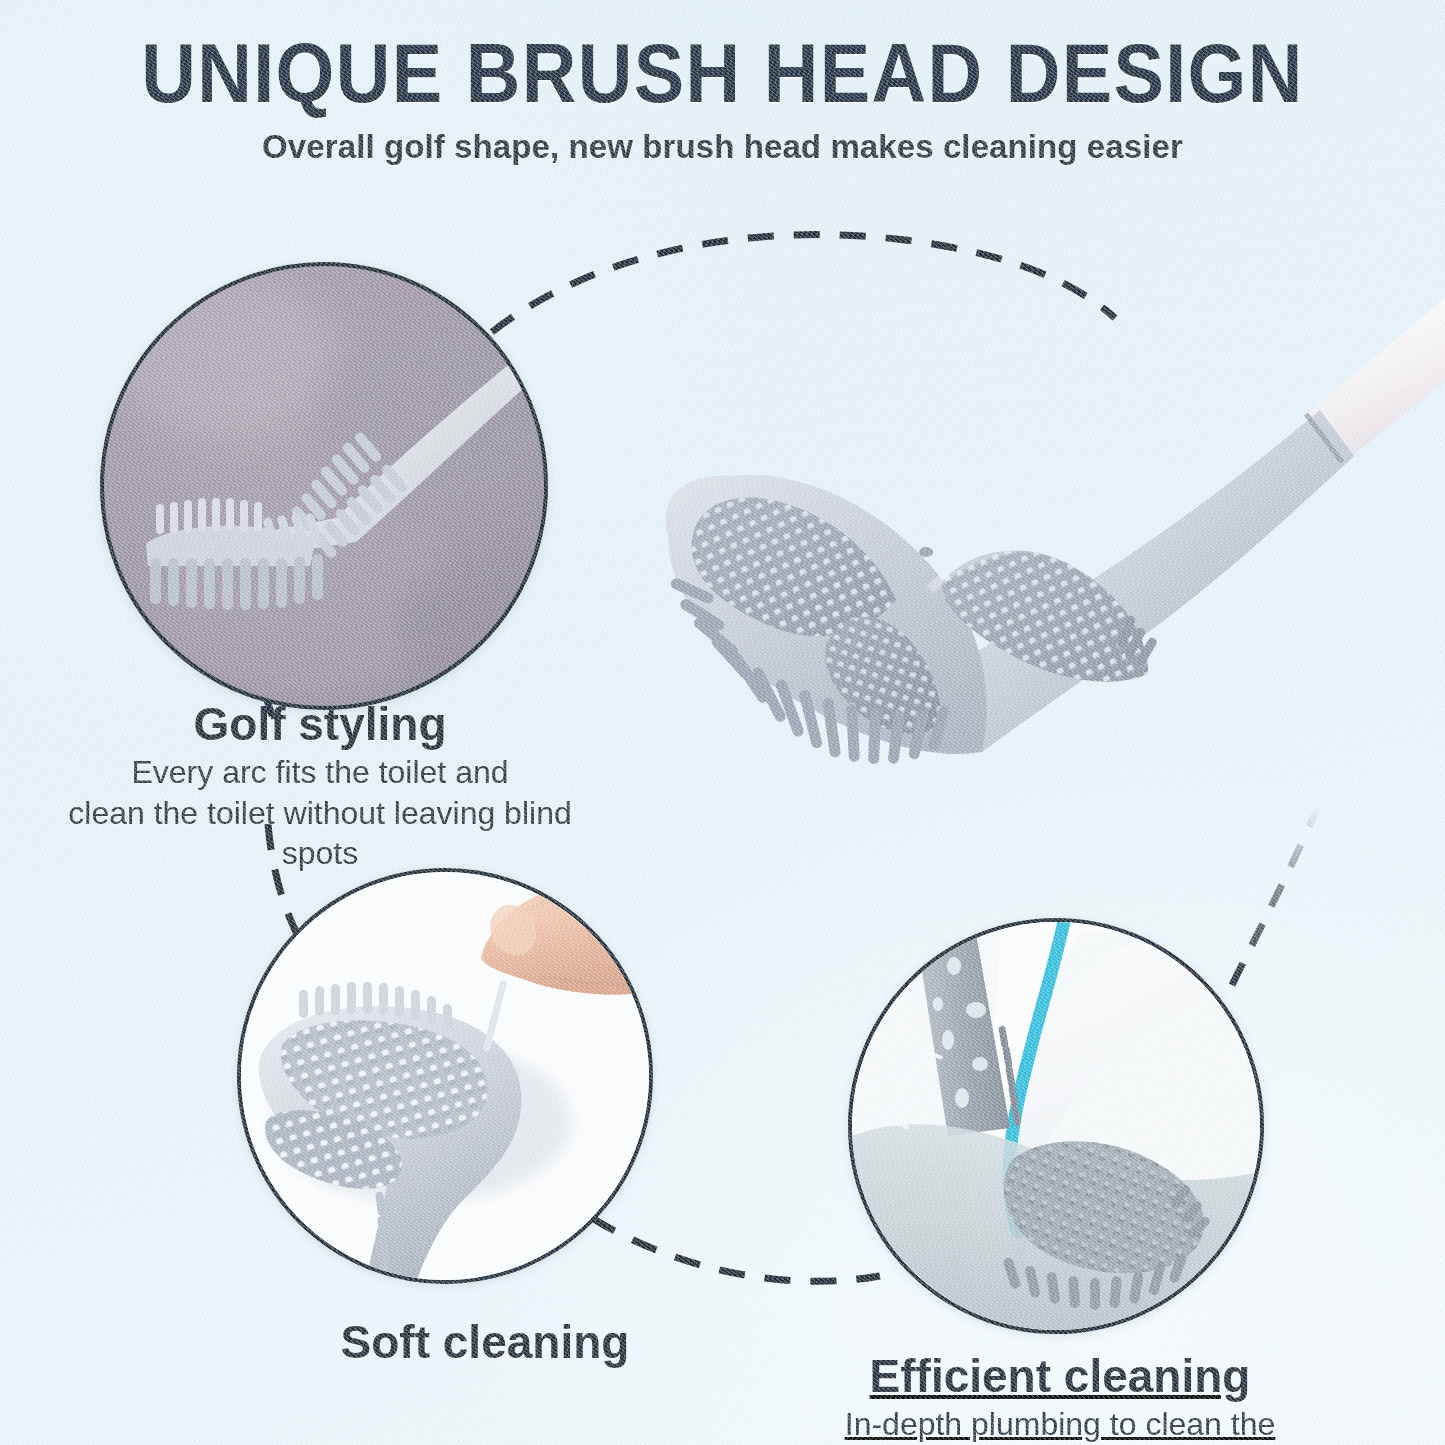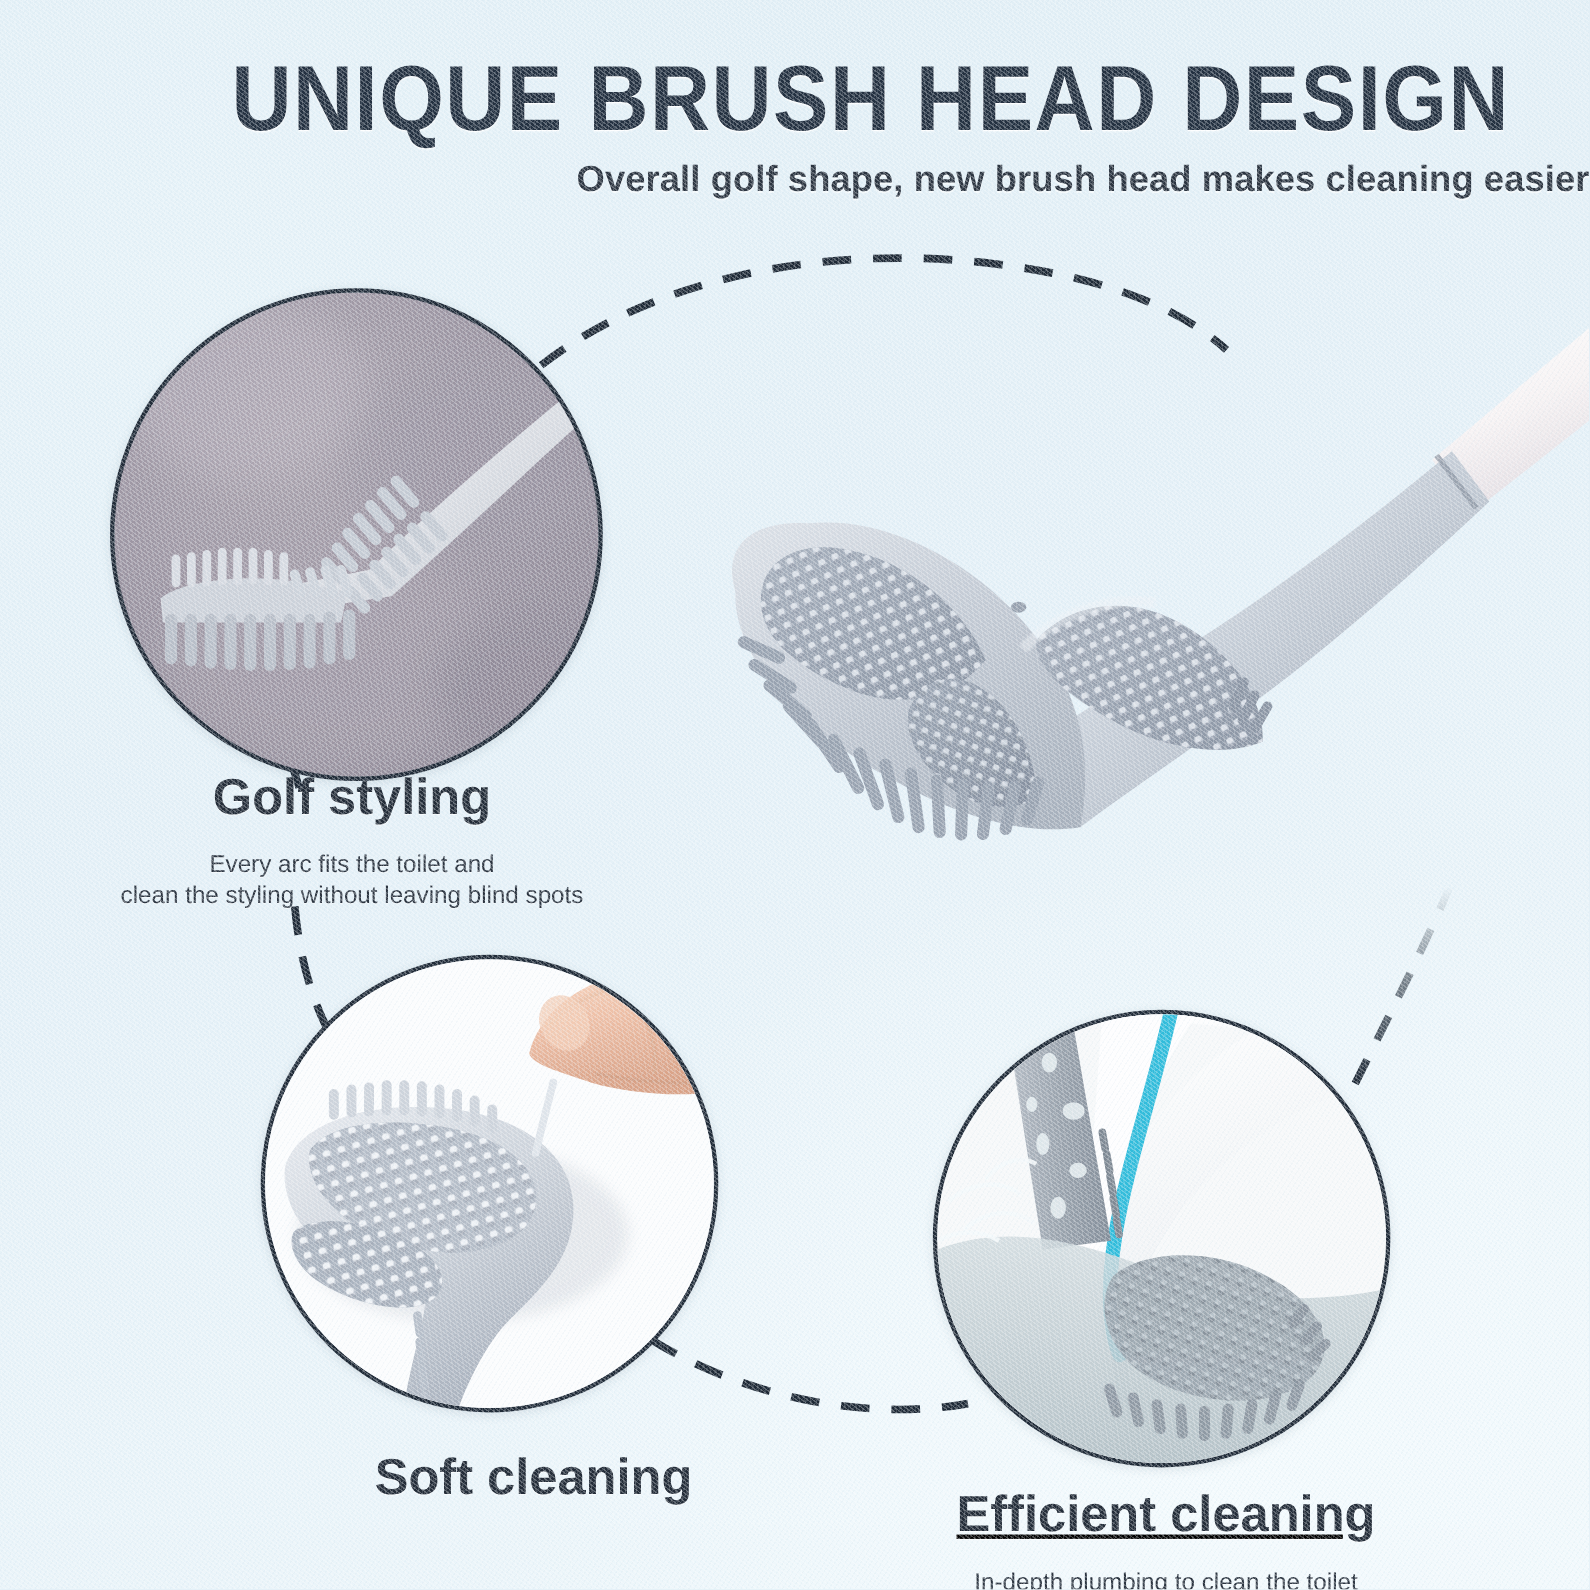--- a/index.html
+++ b/index.html
@@ -20,21 +20,21 @@
   
   #noise{
     position:absolute;inset:0;pointer-events:none;opacity:.5;
     background-image:
       repeating-linear-gradient(37deg, rgba(255,255,255,.55) 0px, rgba(255,255,255,.55) 1px, rgba(255,255,255,0) 1px, rgba(255,255,255,0) 3px),
       repeating-linear-gradient(122deg, rgba(197,218,230,.30) 0px, rgba(197,218,230,.30) 1px, rgba(255,255,255,0) 1px, rgba(255,255,255,0) 4px),
       repeating-linear-gradient(80deg, rgba(255,255,255,.30) 0px, rgba(255,255,255,.30) 1px, rgba(255,255,255,0) 1px, rgba(255,255,255,0) 5px);
   }
 
   
-  #header{position:absolute;top:16px;left:0;width:1445px;text-align:right;}
+  #header{position:absolute;top:0;left:0;width:1445px;text-align:center;}
   #title{
     margin:0;padding-top:34px;
     font-family:"Liberation Sans Narrow","Liberation Sans",sans-serif;
     font-weight:700;font-size:84px;line-height:.95;
     letter-spacing:1.5px;color:#233040;
     transform:scaleX(.90);transform-origin:center;
     text-shadow:0 1px 0 rgba(255,255,255,.85), 0 2px 2px rgba(255,255,255,.5);
   }
   #subtitle{
     margin:0;padding-top:14px;
@@ -42,21 +42,21 @@
     text-shadow:0 1px 0 rgba(255,255,255,.6);
   }
 
   
   .callout{position:absolute;text-align:center;}
   .callout .c-title{
     font-size:46px;font-weight:700;color:#232c38;line-height:1.05;
     text-shadow:0 1px 0 rgba(255,255,255,.65);
   }
   .callout .c-desc{
-    font-size:22px;color:#2c3541;line-height:1.26;margin-top:24px;
+    font-size:32px;color:#2c3541;line-height:1.26;margin-top:4px;
     text-shadow:0 1px 0 rgba(255,255,255,.5);
   }
 
   #callout-golf{left:60px;top:700px;width:520px;}
   #callout-soft{left:225px;top:1318px;width:520px;}
   #callout-eff{left:830px;top:1352px;width:460px;text-decoration:underline;}
 
   
   .circle{
     position:absolute;border-radius:50%;
@@ -498,21 +498,21 @@
         <rect x="352" y="296" width="9" height="26" rx="4.5" transform="rotate(46 356 296)"></rect>
         <rect x="332" y="264" width="9" height="26" rx="4.5" transform="rotate(38 336 264)"></rect>
       </g>
     </svg>
   </div>
 
   <div class="callout" id="callout-golf">
     <div class="c-title">Golf styling</div>
     <div class="c-desc">
       <div>Every arc fits the toilet and</div>
-      <div>clean the styling without leaving blind spots</div>
+      <div>clean the toilet without leaving blind spots</div>
     </div>
   </div>
 
   <div class="callout" id="callout-soft">
     <div class="c-title">Soft cleaning</div>
     <div class="c-desc">
     </div>
   </div>
 
   <div class="callout" id="callout-eff">

